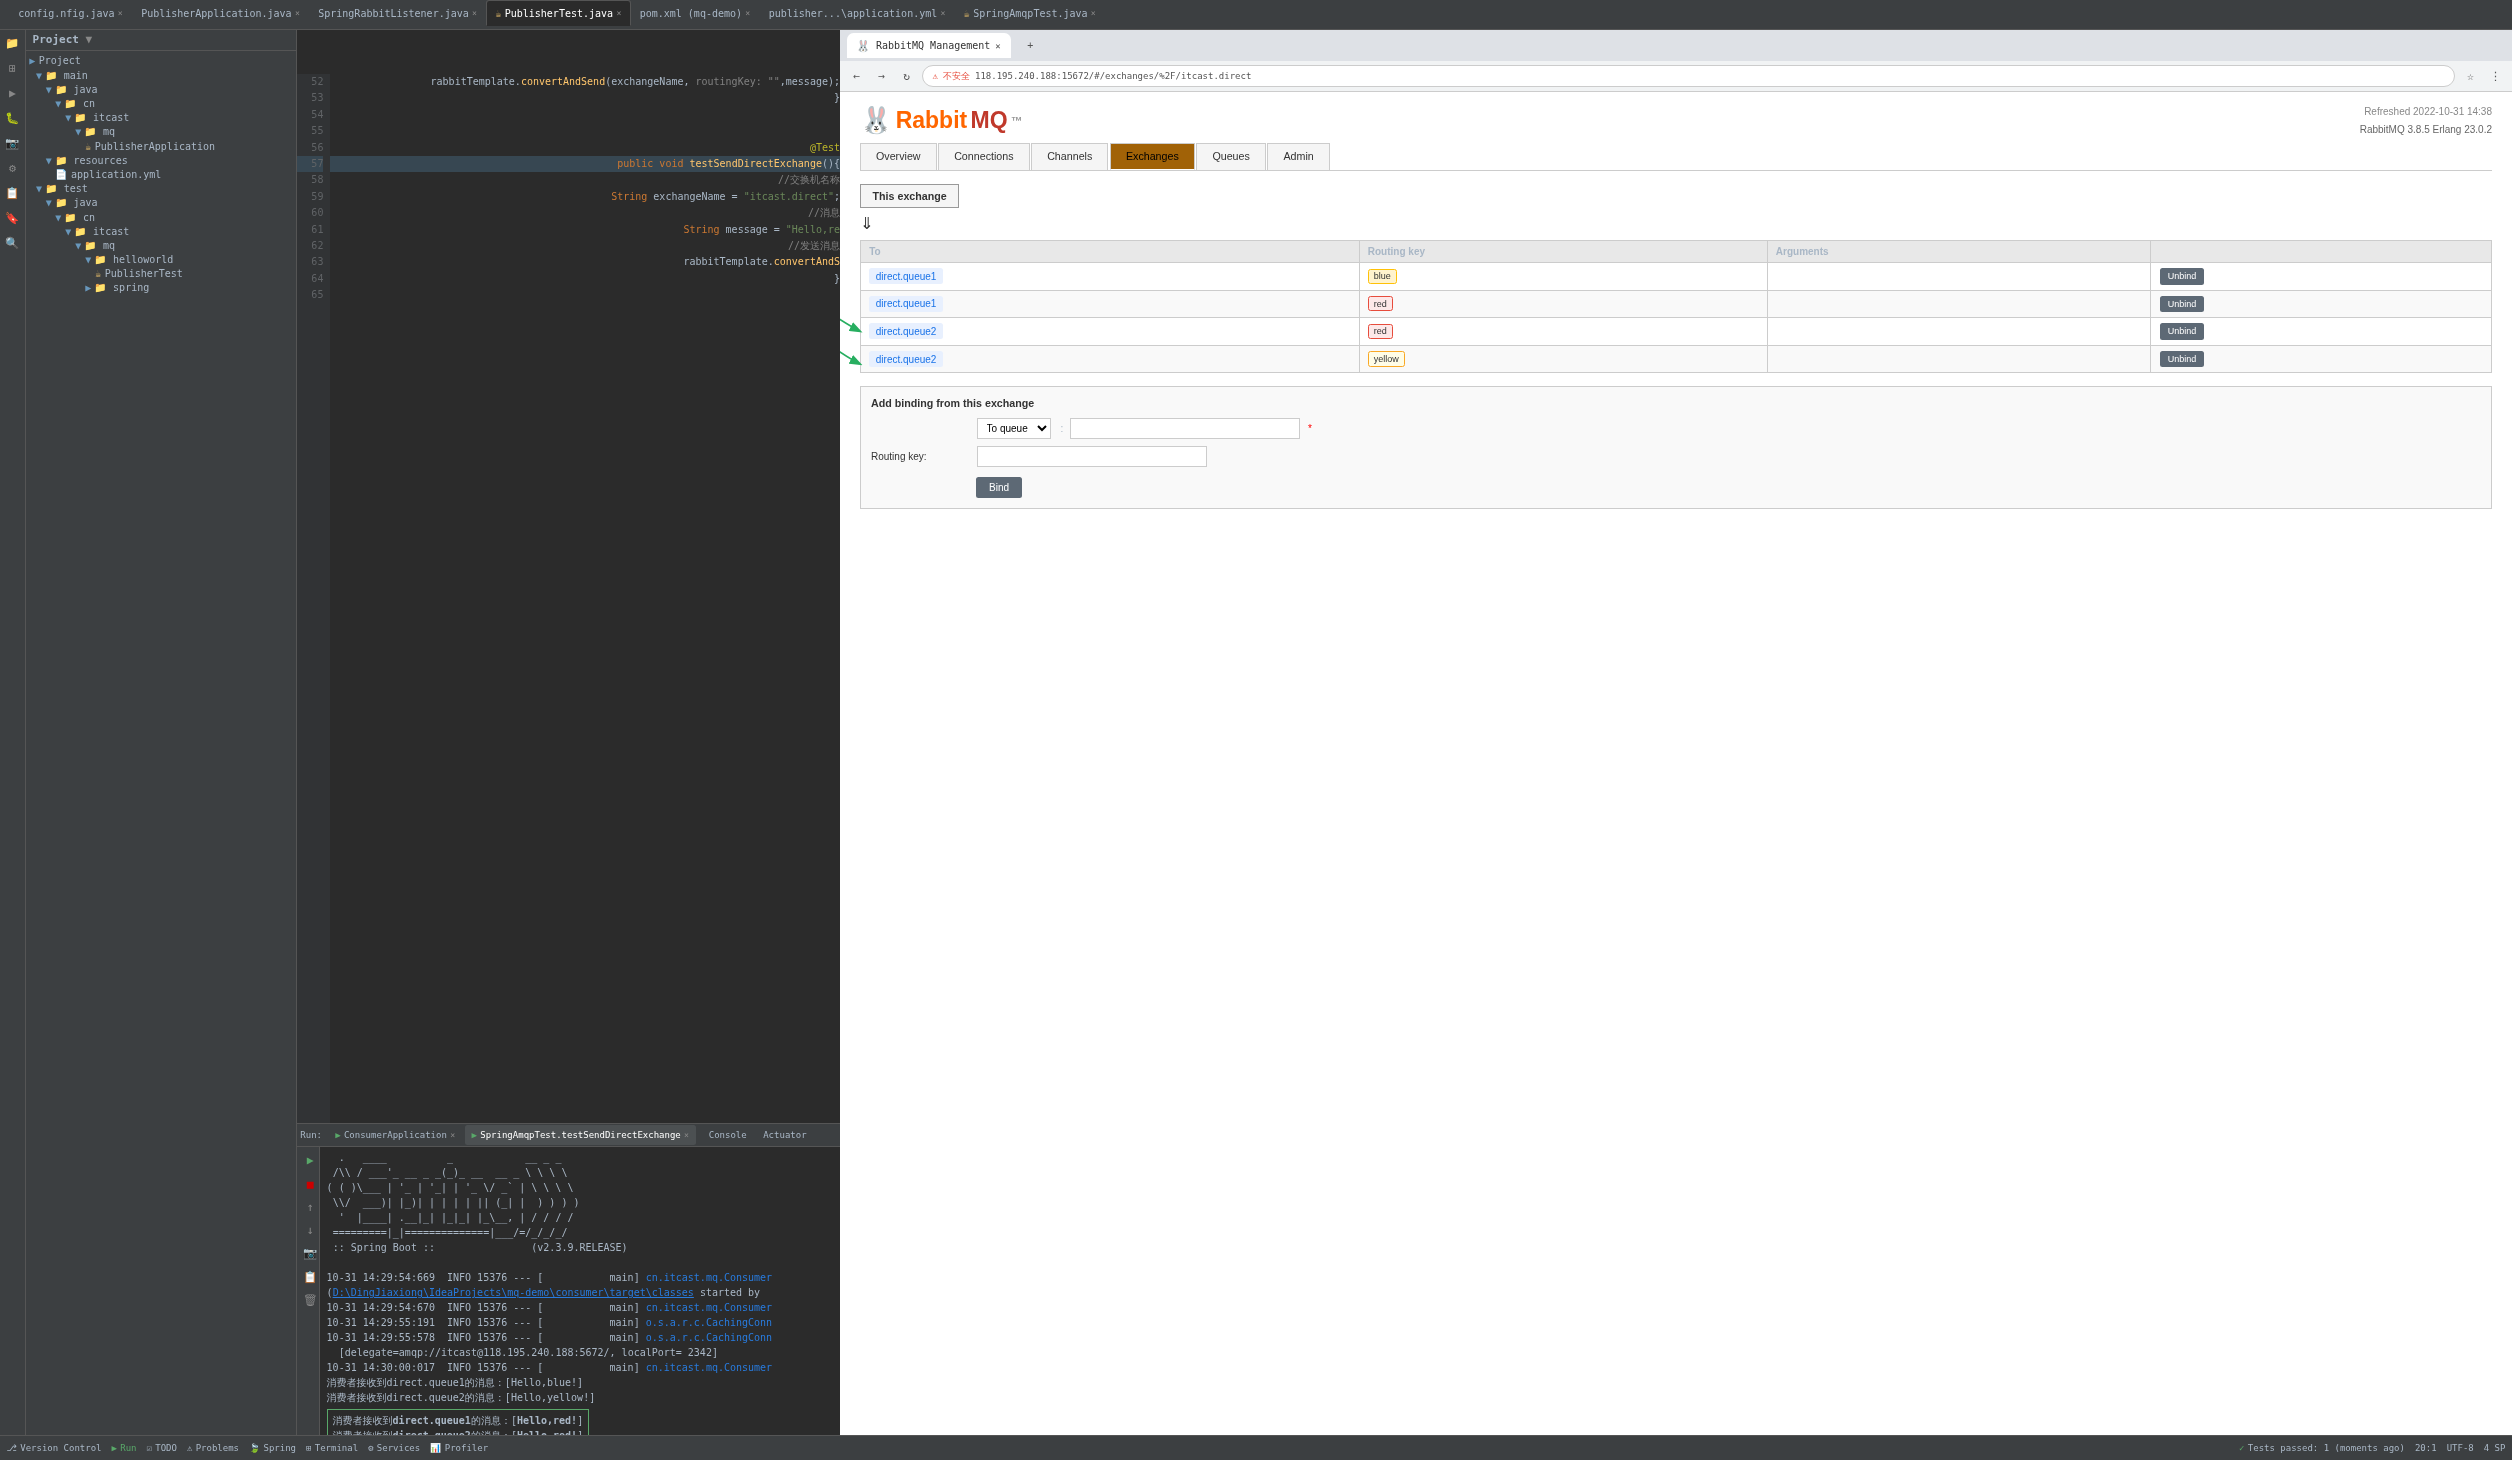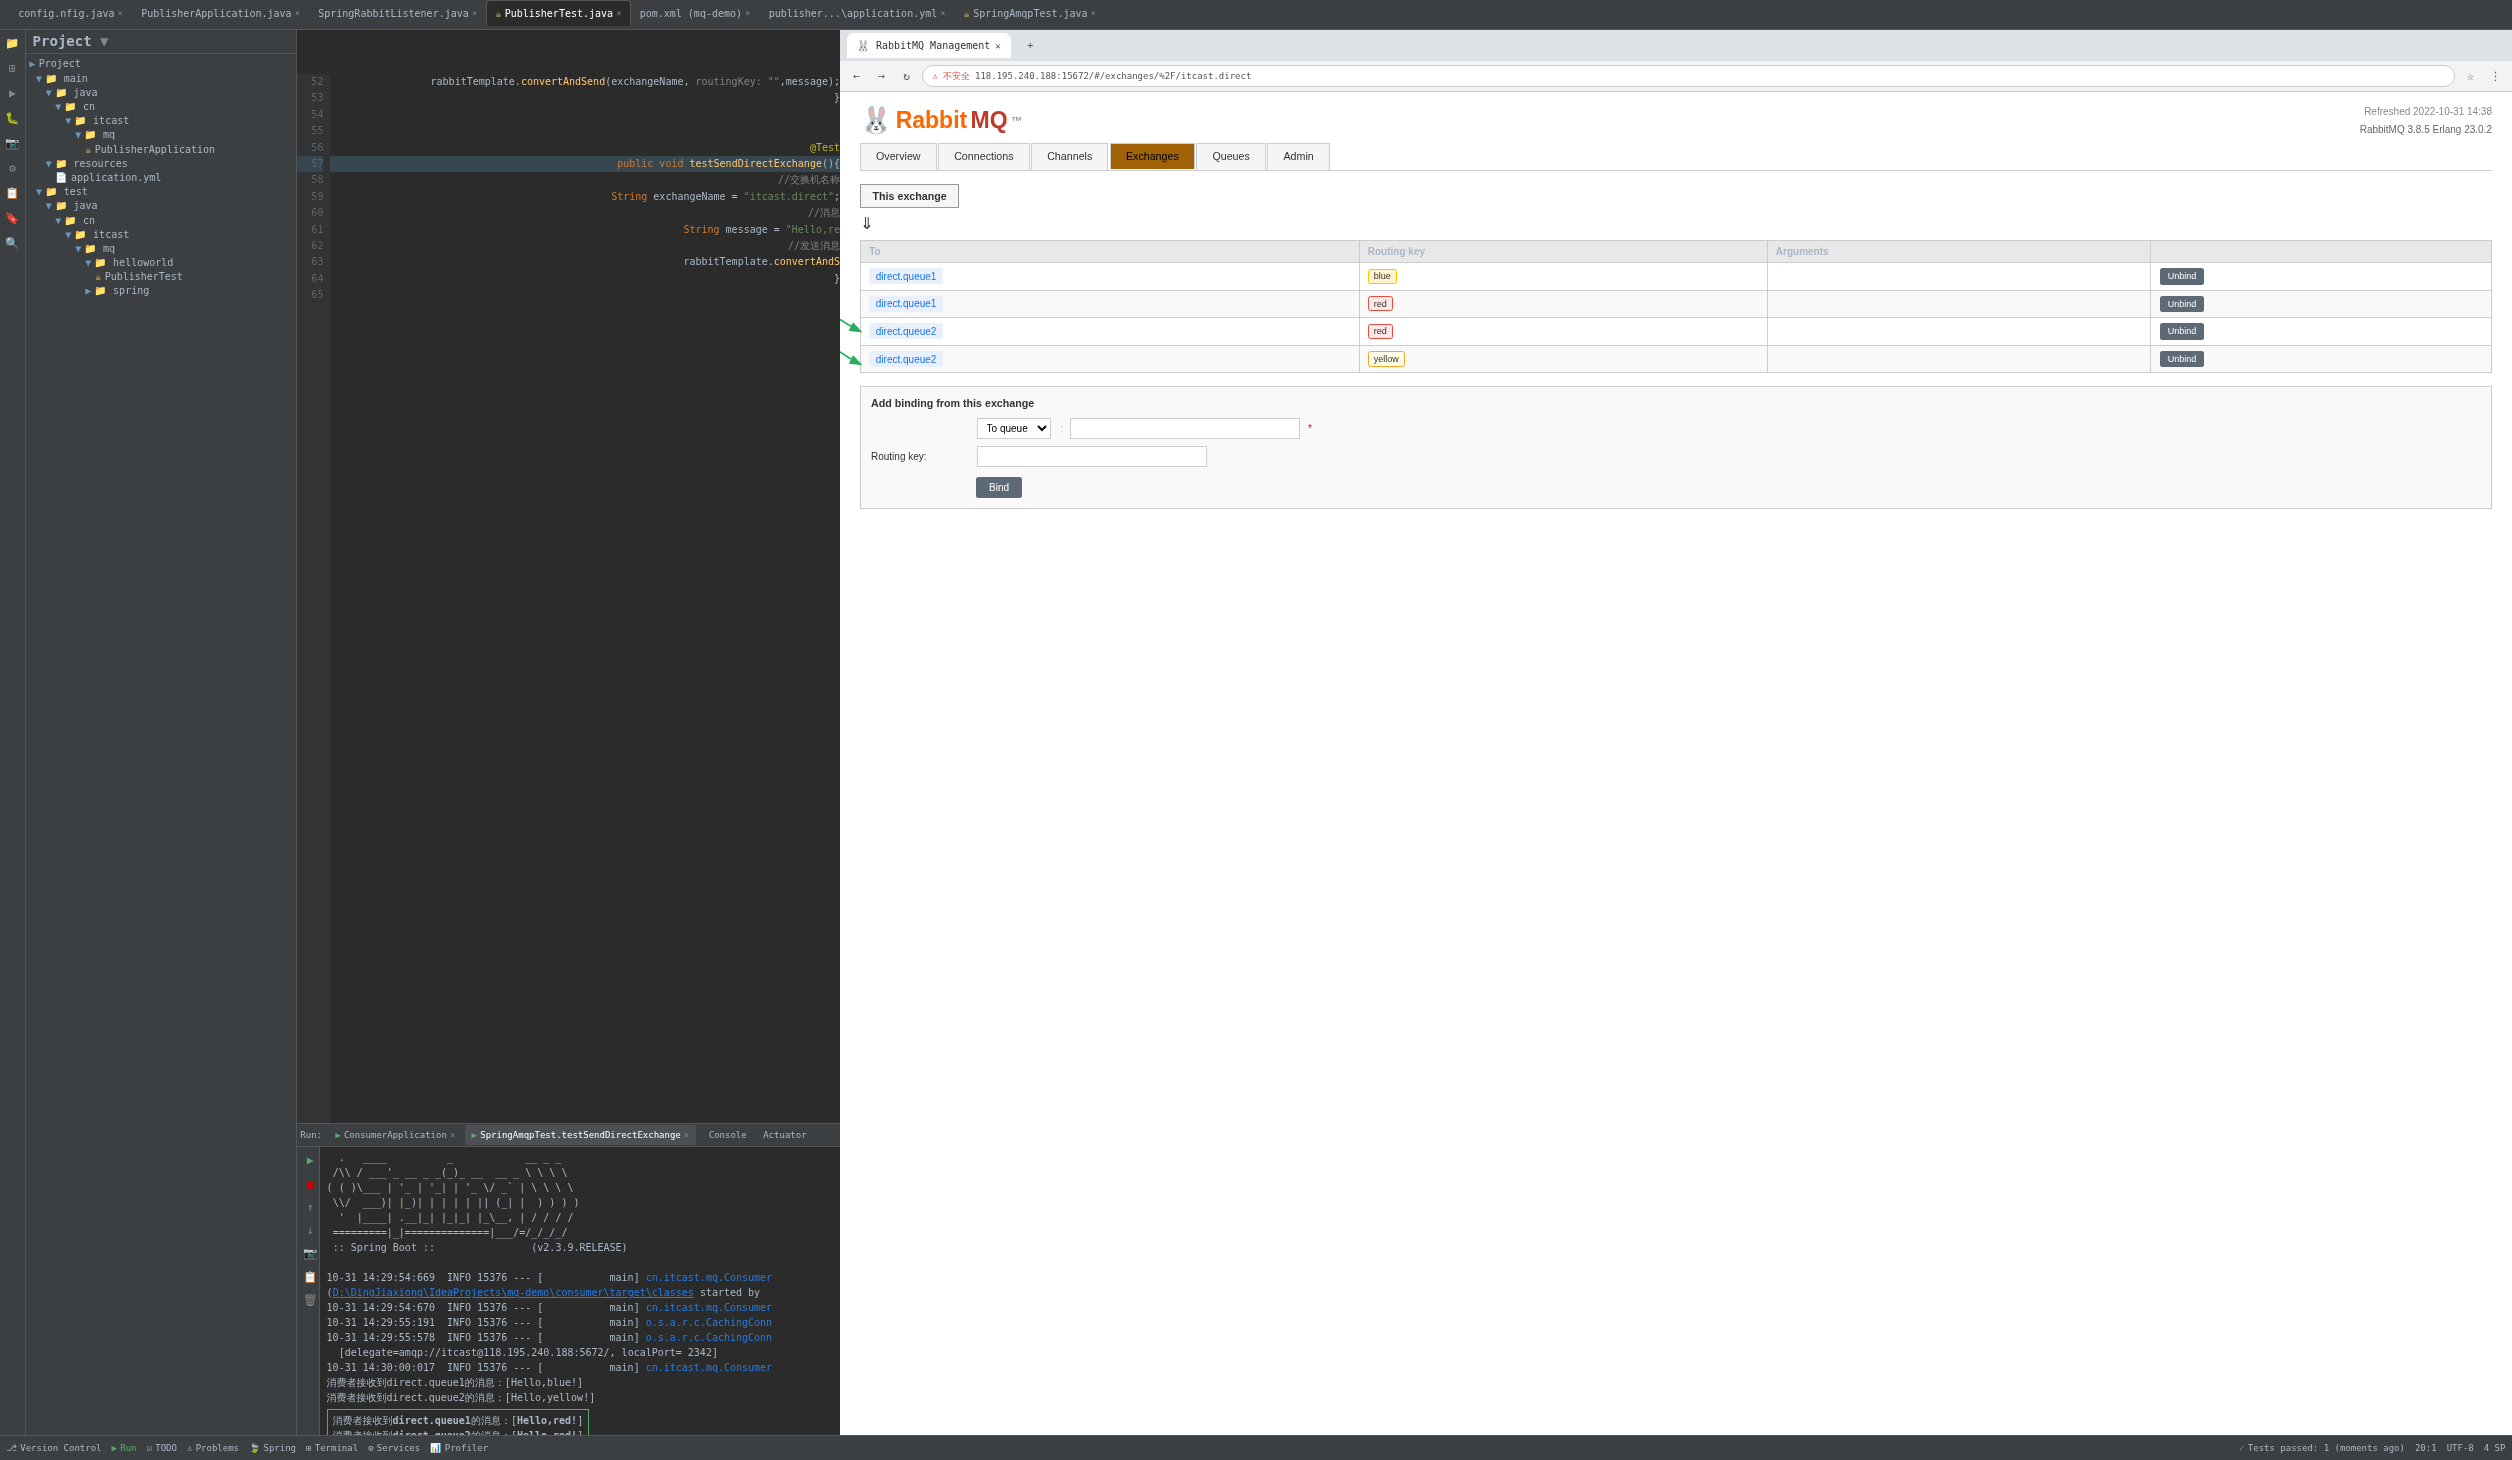--- a/index.html
+++ b/index.html
@@ -71,21 +71,21 @@
     .project-panel {
       width: 271px;
       background: #3c3f41;
       border-right: 0.8px solid #555;
       display: flex;
       flex-direction: column;
       overflow: hidden;
     }
     .panel-header {
       padding: 3.3px 6.6px;
-      font-size: 14px;
+      font-size: 11px;
       color: #a9b7c6;
       background: #3c3f41;
       border-bottom: 0.8px solid #555;
       font-weight: bold;
     }
     .project-tree {
       flex: 1;
       overflow-y: auto;
       padding: 3.3px 0;
     }

